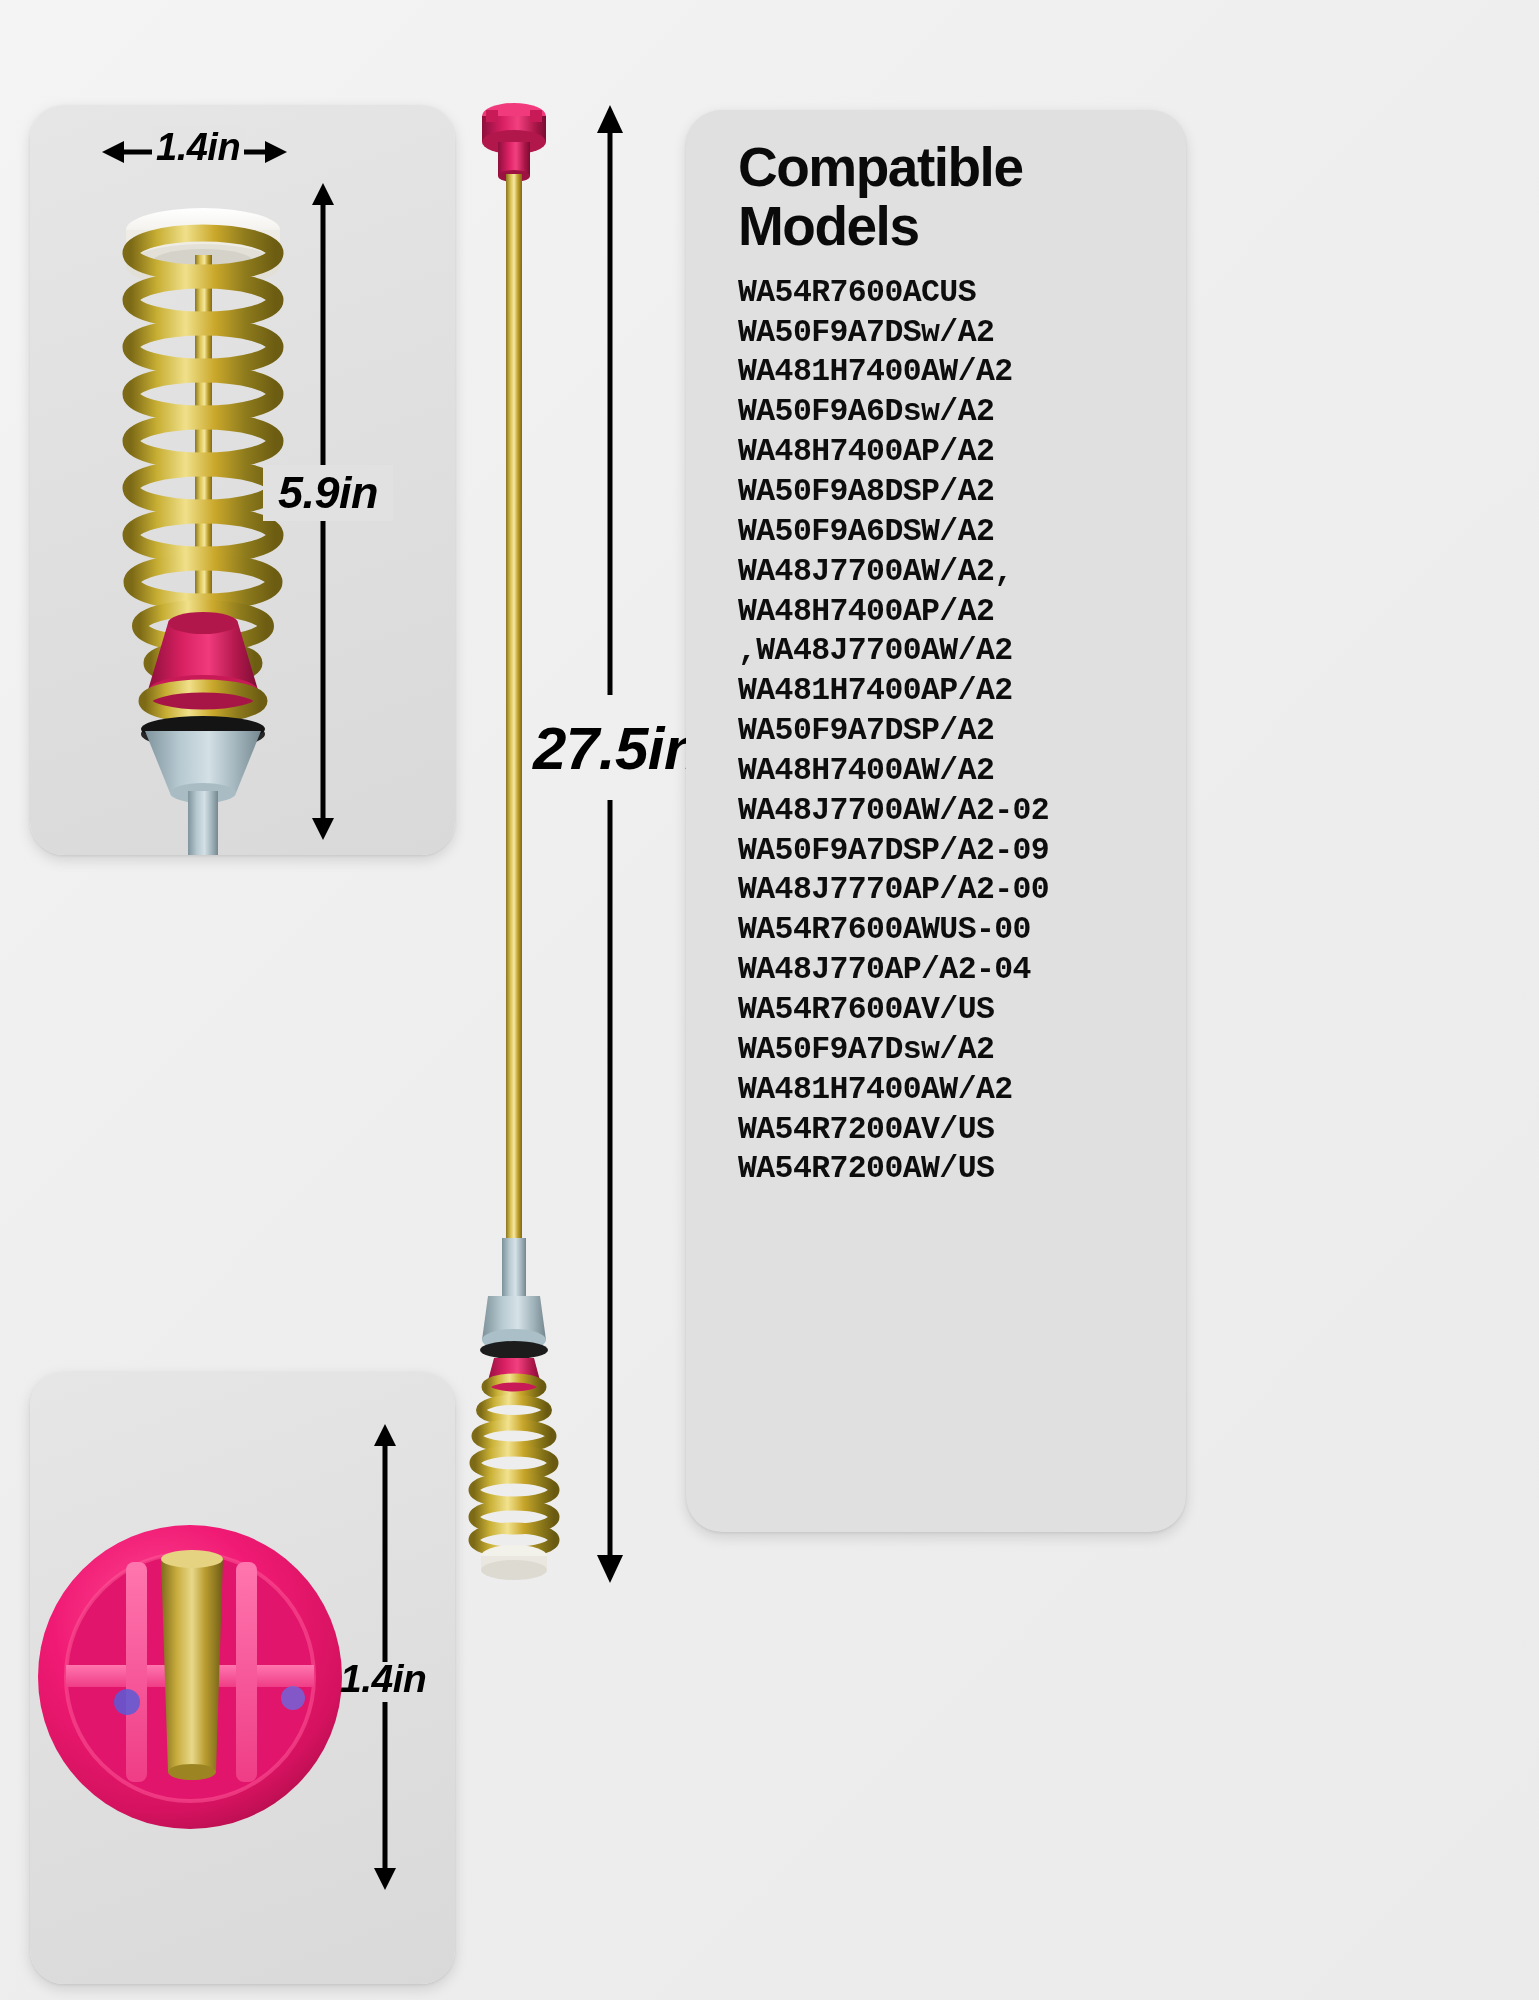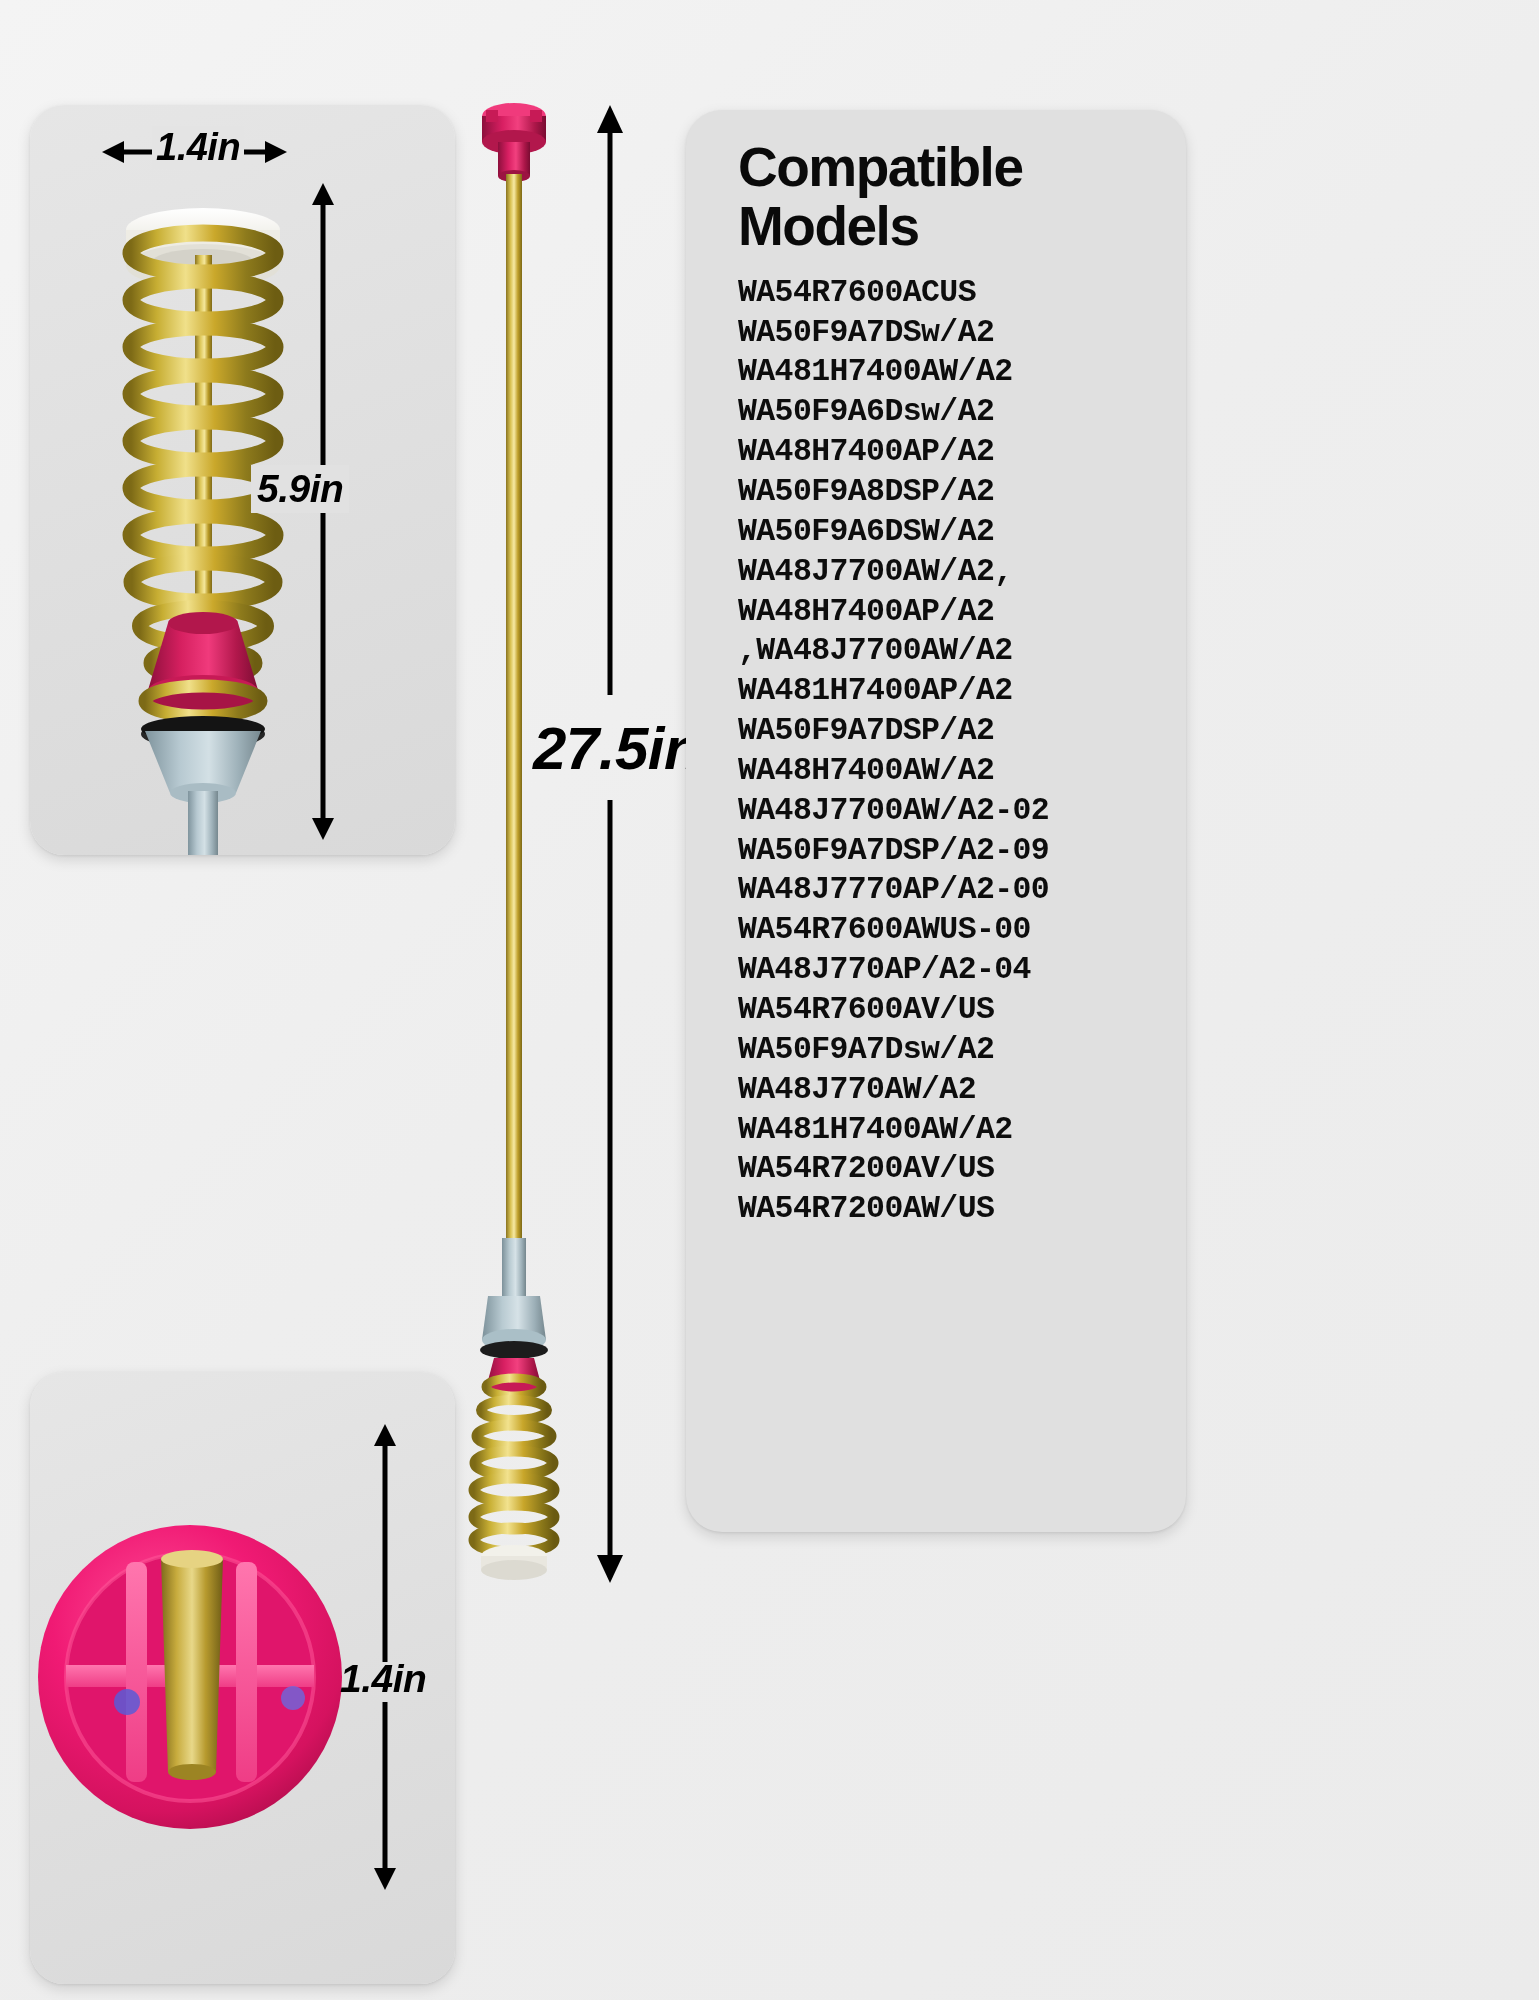--- a/index.html
+++ b/index.html
@@ -164,21 +164,21 @@
 
       <g>
         <line class="arrowline" x1="293" y1="88" x2="293" y2="725"></line>
         <polygon class="arrowhead" points="293,78 282,100 304,100"></polygon>
         <polygon class="arrowhead" points="293,735 282,713 304,713"></polygon>
       </g>
     </svg>
 
     <span class="dim" style="left:122px; top:21px; font-size:38px; background:#e4e4e4; padding:0 4px;">1.4in</span>
 
-    <span class="dim" style="left:221px; top:360px; font-size:39px; background:#e1e1e1; padding:2px 6px;">5.9in</span>
+    <span class="dim" style="left:233px; top:360px; font-size:45px; background:#e1e1e1; padding:2px 15px;">5.9in</span>
   </div>
 
   <div class="card photo" id="card-bottom-left" style="left:30px; top:1372px; width:425px; height:612px;">
 
     <svg width="425" height="612" viewBox="0 0 425 612">
       <defs>
         <radialGradient id="pinkR" cx="40%" cy="32%" r="78%">
           <stop offset="0%" stop-color="#ff4d96"></stop>
           <stop offset="45%" stop-color="#f01a74"></stop>
           <stop offset="80%" stop-color="#d5125f"></stop>
@@ -328,20 +328,19 @@
         <li>WA481H7400AP/A2</li>
         <li>WA50F9A7DSP/A2</li>
         <li>WA48H7400AW/A2</li>
         <li>WA48J7700AW/A2-02</li>
         <li>WA50F9A7DSP/A2-09</li>
         <li>WA48J7770AP/A2-00</li>
         <li>WA54R7600AWUS-00</li>
         <li>WA48J770AP/A2-04</li>
         <li>WA54R7600AV/US</li>
         <li>WA50F9A7Dsw/A2</li>
-        <li>WA48J770AW/A2</li>
         <li>WA481H7400AW/A2</li>
         <li>WA54R7200AV/US</li>
         <li>WA54R7200AW/US</li>
       </ul>
   </div>
 
 </div>
 
 </body></html>

